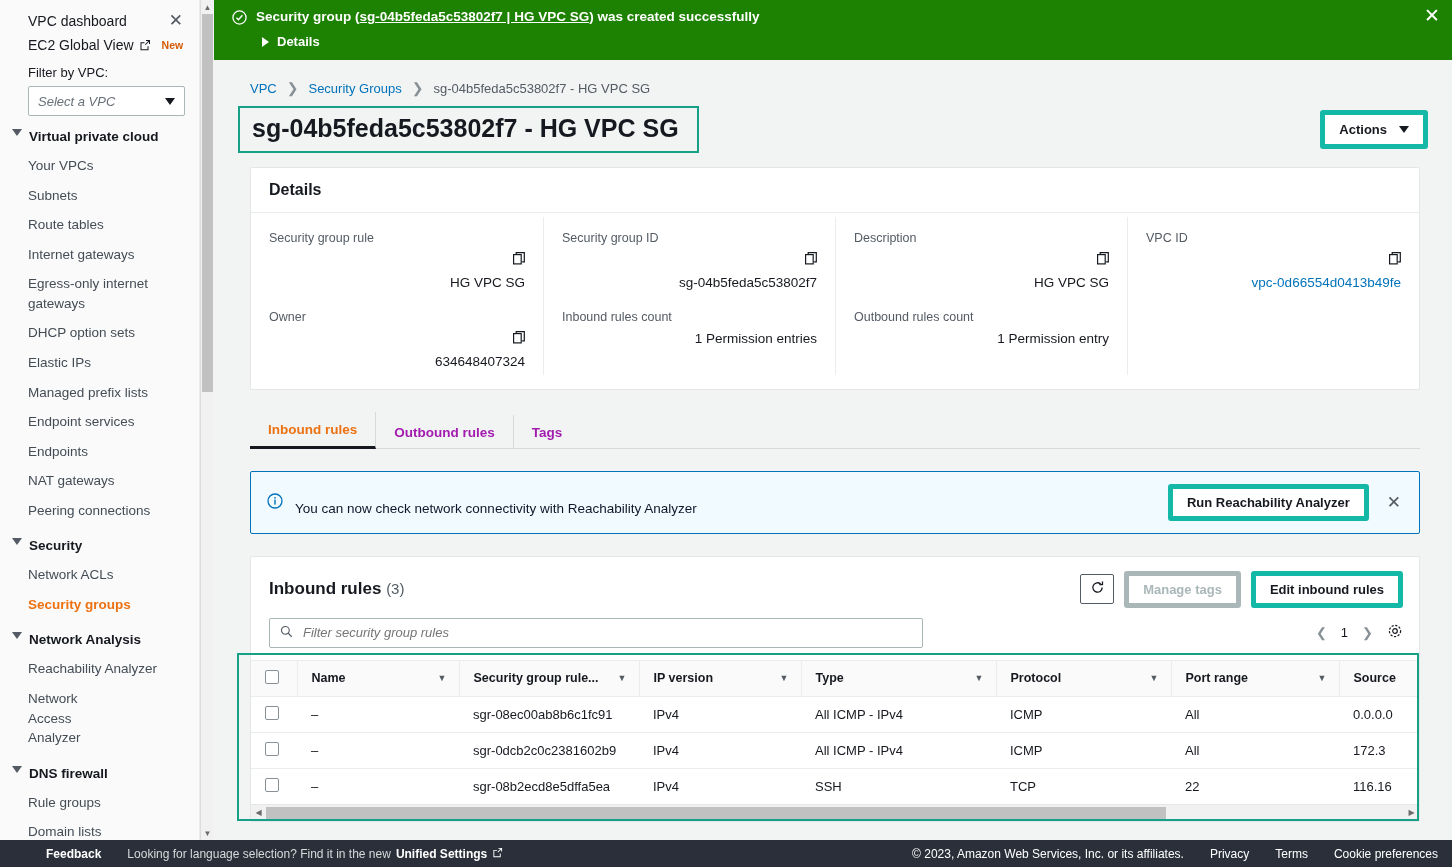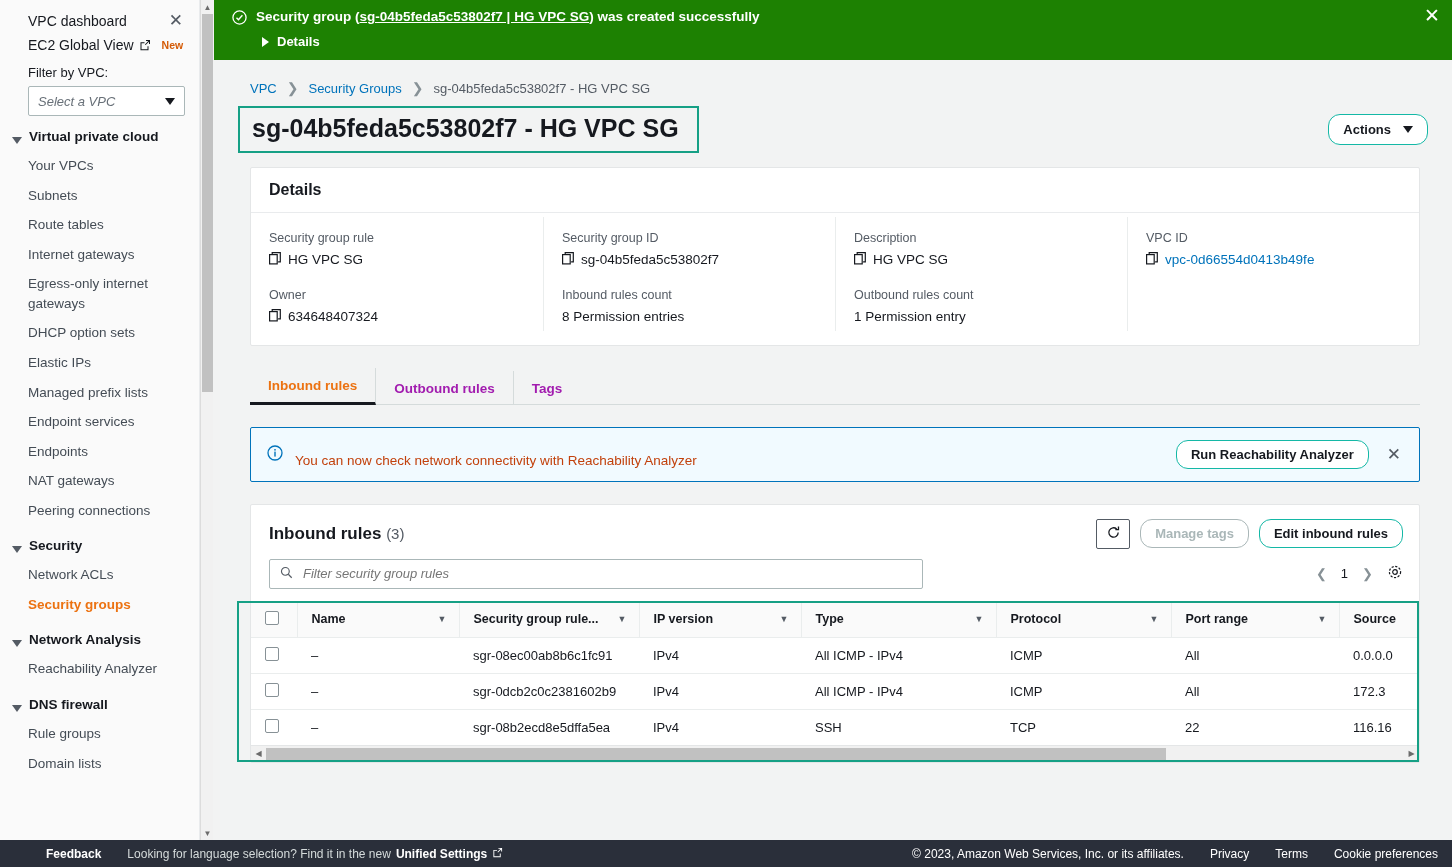--- a/index.html
+++ b/index.html
@@ -48,21 +48,21 @@
     border: 1px solid #aab7b8; border-radius: 2px;
     display: flex; align-items: center; justify-content: space-between;
     padding: 0 9px; cursor: pointer;
   }
   .sb-select .ph { font-style: italic; color: #687078; font-size: 13px; }
   .caret-down {
     width: 0; height: 0; border-left: 5px solid transparent;
     border-right: 5px solid transparent; border-top: 7px solid #16191f;
   }
   .sb-group {
-    display: flex; align-items: flex-end; gap: 7px;
+    display: flex; align-items: flex-start; gap: 7px;
     padding: 13px 14px 7px 12px; font-weight: bold; font-size: 13.5px; color: #16191f;
   }
   .tri {
     width: 0; height: 0; border-left: 5px solid transparent;
     border-right: 5px solid transparent; border-top: 7px solid #545b64;
   }
   .sb-item {
     padding: 5px 12px 5px 28px; font-size: 13.5px; color: #444c55;
     cursor: pointer; line-height: 1.45;
   }
@@ -124,21 +124,21 @@
   #pghead {
     display: flex; align-items: center; justify-content: space-between;
     padding: 10px 24px 0 24px;
   }
   #pgtitle {
     font-size: 25px; font-weight: bold; color: #16191f;
     border: 2px solid #16a085; padding: 6px 18px 8px 12px;
     background: #f2f3f3; line-height: 1.15;
   }
   .btn {
-    background: #fff; border: 1px solid #14b8a6; border-radius: 12px;
+    background: #fff; border: 5px solid #14b8a6; border-radius: 3px;
     color: #16191f; font-size: 13px; font-weight: bold;
     padding: 6px 14px; cursor: pointer; white-space: nowrap;
   }
   .btn.disabled { color: #aab7b8; border-color: #aab7b8; cursor: default; }
   #actions-btn { display: flex; align-items: center; gap: 12px; padding: 7px 14px; }
 
   
   .card {
     background: #fff; border: 1px solid #e4e6e7; border-radius: 2px;
   }
@@ -149,21 +149,21 @@
   }
   .kv-grid {
     display: grid; grid-template-columns: repeat(4, 1fr);
     padding: 4px 0 14px 0;
   }
   .kv {
     padding: 14px 18px 6px 18px; border-left: 1px solid #eaeded;
   }
   .kv.first { border-left: none; }
   .kv .k { font-size: 12.5px; color: #545b64; margin-bottom: 7px; }
-  .kv .v { font-size: 13.5px; color: #16191f; display: flex; align-items: flex-start; gap: 7px; }
+  .kv .v { font-size: 13.5px; color: #16191f; display: flex; align-items: flex-end; gap: 7px; flex-direction: column; }
   .kv .v a { color: #0073bb; text-decoration: none; }
   .copy-ico { flex: none; }
 
   
   #tabs {
     margin: 22px 32px 0 36px; border-bottom: 1px solid #d5dbdb;
     display: flex; align-items: flex-end;
   }
   .tab {
     padding: 10px 18px 9px 18px; font-size: 13.5px; font-weight: bold;
@@ -171,21 +171,21 @@
     margin-bottom: -1px;
   }
   .tab.active { color: #ec7211; border-bottom: 3px solid #16191f; }
 
   
   #info-alert {
     margin: 22px 32px 0 36px; background: #f1faff; border: 1px solid #0073bb;
     border-radius: 2px; display: flex; align-items: center;
     padding: 12px 12px 12px 16px; gap: 12px; min-height: 48px;
   }
-  #info-alert .msg { flex: 1; font-size: 13.5px; color: #c2410c; margin-top: 12px; }
+  #info-alert .msg { flex: 1; font-size: 13.5px; color: #0f172a; margin-top: 12px; }
   #info-close { font-size: 17px; color: #545b64; cursor: pointer; padding: 0 6px; line-height: 1; }
 
   
   #rules-card { margin: 22px 32px 0 36px; position: relative; }
   #rules-head {
     display: flex; align-items: center; justify-content: space-between;
     padding: 14px 16px 8px 18px;
   }
   #rules-title { font-size: 17px; font-weight: bold; color: #16191f; }
   #rules-title .cnt { font-weight: normal; color: #545b64; font-size: 15px; }
@@ -325,20 +325,21 @@
         <span>Security</span>
       </div>
       <div class="sb-item">Network ACLs</div>
       <div class="sb-item active">Security groups</div>
 
       <div class="sb-group">
         <span class="tri"></span>
         <span>Network Analysis</span>
       </div>
       <div class="sb-item">Reachability Analyzer</div>
+      <div class="sb-item" style="max-width:130px;">Network Access Analyzer</div>
 
       <div class="sb-group">
         <span class="tri"></span>
         <span>DNS firewall</span>
       </div>
       <div class="sb-item">Rule groups</div>
       <div class="sb-item">Domain lists</div>
 
     </div>
   </div>
@@ -446,21 +447,21 @@
                   <rect x="0.6" y="2.6" width="7.6" height="9.3" fill="none" stroke="#16191f" stroke-width="1.2"></rect>
                   <path d="M3.2 2.4V0.7h8.1v9.2H9.1" fill="none" stroke="#16191f" stroke-width="1.2"></path>
                 </svg>
             </span>
             <span>634648407324</span>
           </div>
         </div>
         <div class="kv">
           <div class="k">Inbound rules count</div>
           <div class="v">
-              <span>8 Permission entries</span>
+              <span>1 Permission entries</span>
             </div>
         </div>
         <div class="kv">
           <div class="k">Outbound rules count</div>
           <div class="v">
               <span>1 Permission entry</span>
             </div>
         </div>
         <div class="kv"></div>
       </div>

